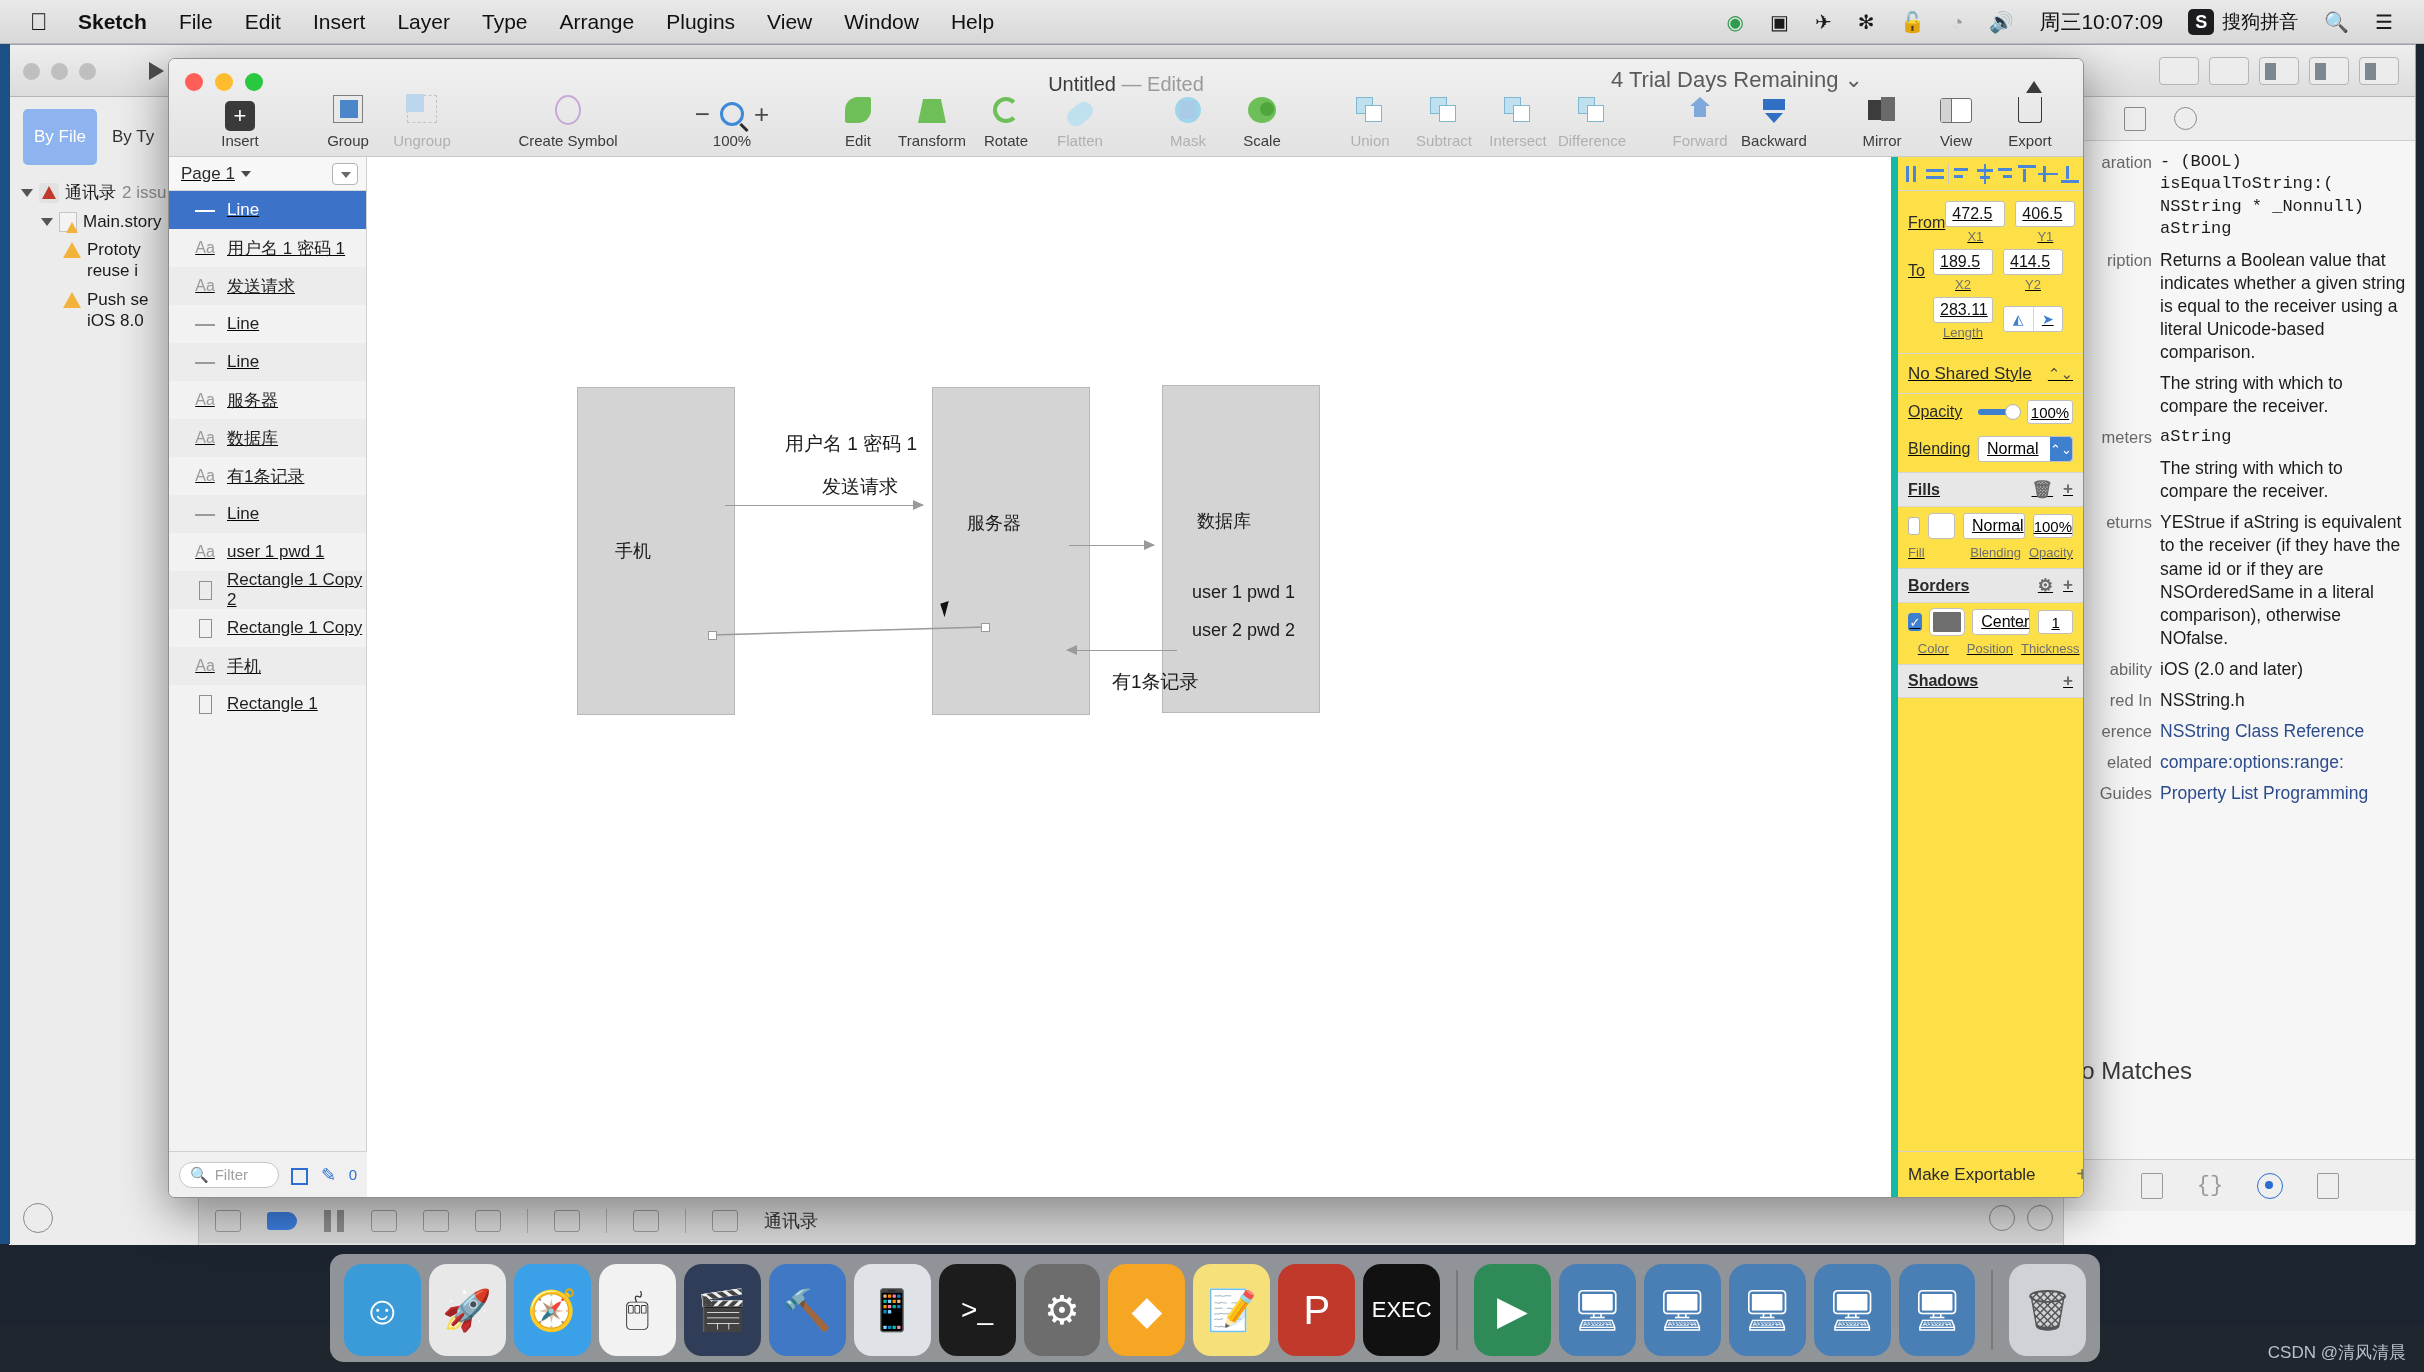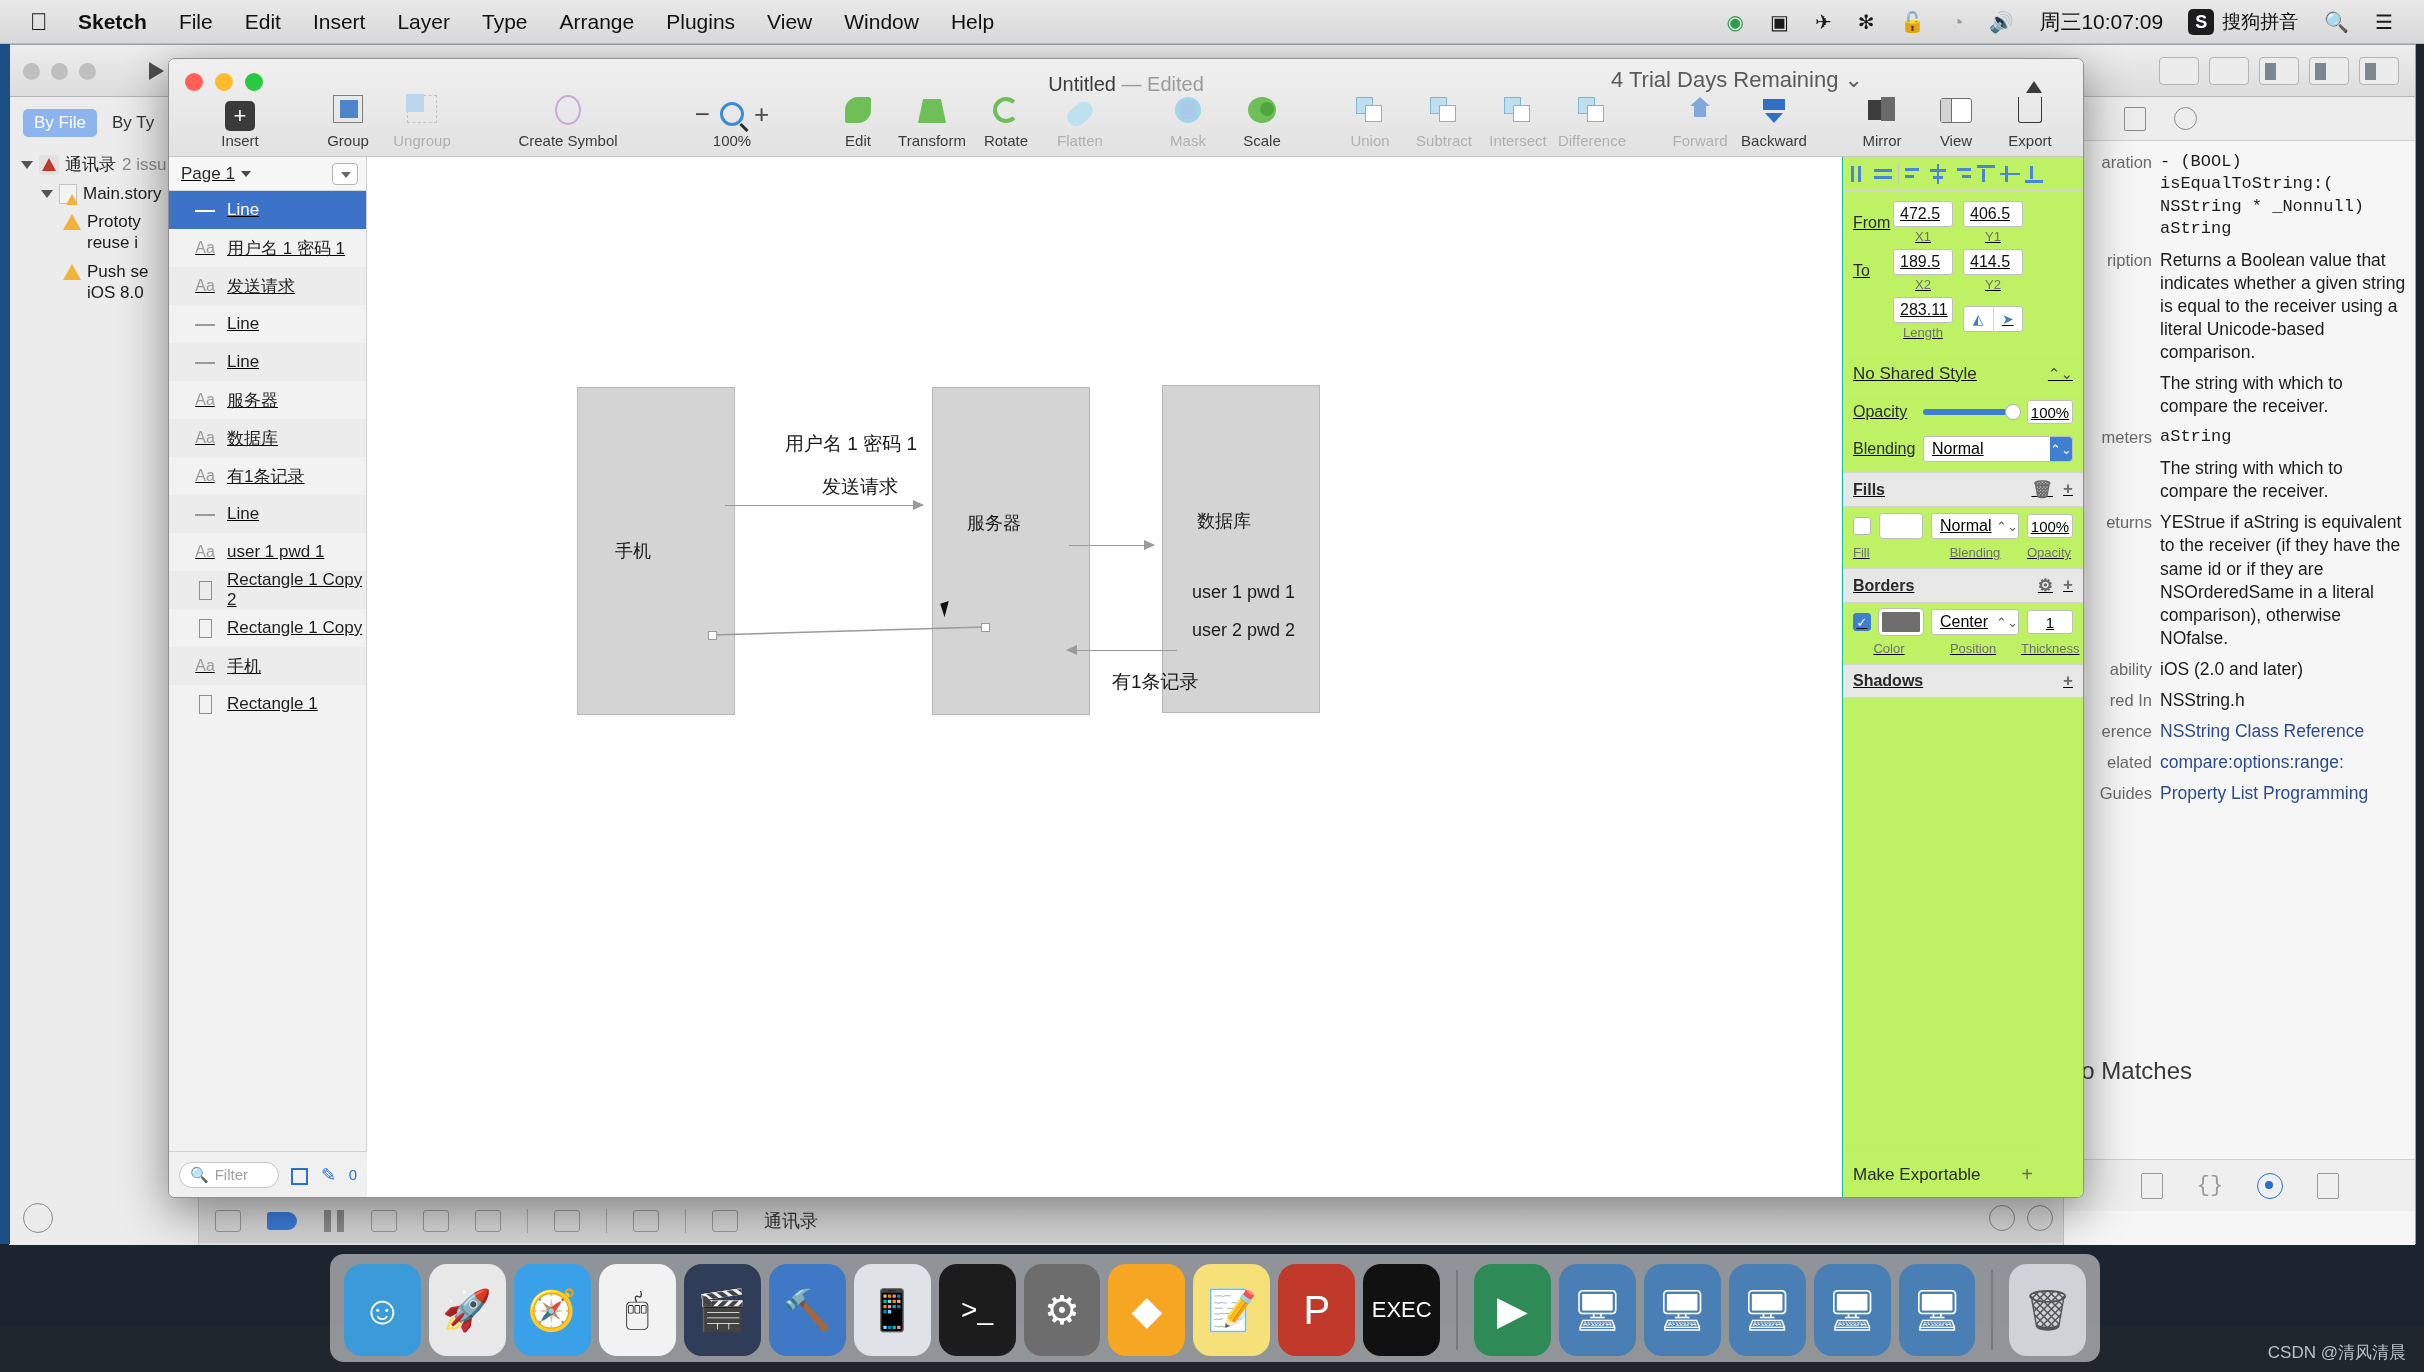--- a/index.html
+++ b/index.html
@@ -56,21 +56,21 @@
   }
   .xc-rt-btns { position:absolute; right:16px; top:12px; display:flex; gap:10px; align-items:center; }
   .xc-btn-box { width:40px; height:28px; border:1px solid #b4b4b4; border-radius:4px; background:#ececec; position:relative; }
   .xc-btn-box.pane:after { content:""; position:absolute; left:5px; top:5px; width:11px; height:17px; background:#7d8790; }
 
   .xc-navbar {
     position:absolute; left:0; top:52px; width:190px; height:1148px;
     background:#ececec; border-right:1px solid #c3c3c3;
   }
   .seg { display:flex; gap:4px; padding:12px 8px 6px 14px; }
-  .seg-btn { font-size:17px; padding:4px 11px; border-radius:5px; color:#333; }
+  .seg-btn { font-size:17px; padding:18px 11px; border-radius:5px; color:#333; }
   .seg-btn.on { background:#8db4ef; color:#fff; }
   .issue-tree { padding: 8px 0 0 8px; }
   .issue-row { display:flex; align-items:flex-start; gap:6px; font-size:17px; color:#1b1b1b; padding:4px 0; line-height:1.22; }
   .tri { width:0;height:0;border-left:7px solid #555;border-top:5px solid transparent;border-bottom:5px solid transparent;margin-top:5px;}
   .tri.open { border-left:6px solid transparent;border-right:6px solid transparent;border-top:8px solid #555; margin-top:6px; }
   .warn-tri {
     width:0;height:0;border-left:9px solid transparent;border-right:9px solid transparent;
     border-bottom:16px solid #f2b23c; margin-top:2px; flex:none;
   }
   .xc-icon-app { width:20px;height:20px;background:#e2e2e2;border-radius:3px;flex:none; position:relative;}
@@ -210,21 +210,21 @@
   }
   .arrow-head-l:before {
     content:""; position:absolute; left:-1px; top:-5px;
     border-right:11px solid #9a9a9a; border-top:5.5px solid transparent; border-bottom:5.5px solid transparent;
   }
   .sel-handle { position:absolute; width:9px;height:9px;background:#fff;border:1px solid #9a9a9a; }
   .cursor-arrow { position:absolute; width:0;height:0; z-index:10;
     border-left:9px solid #111; border-bottom:14px solid transparent; border-right:7px solid transparent; transform:rotate(-18deg);}
 
   
-  .sk-inspect { width:241px; background:#bef264; border-left:1px solid #14b8a6; position:relative; }
+  .sk-inspect { width:192px; background:#fde047; border-left:7px solid #14b8a6; position:relative; }
   .align-bar { height:34px; display:flex; align-items:center; gap:0; padding:0 4px; border-bottom:1px solid #d5d5d5;}
   .al-ico { width:22px;height:22px; margin:0 1px; position:relative;}
   .al-ico i { position:absolute; background:#4a86d8; }
   .insp-rows { padding:10px 10px 8px 10px; border-bottom:1px solid #d5d5d5;}
   .ir { display:flex; align-items:center; margin-bottom:4px; }
   .ir-lbl { width:40px; font-size:16px; color:#2a2a2a; }
   .num-wrap { width:60px; margin-right:10px; text-align:center;}
   .num-in { width:60px; height:26px; background:#fff; border:1px solid #bfbfbf; border-radius:3px; font-size:16px; color:#111; display:flex; align-items:center; padding-left:6px;}
   .num-cap { font-size:13px; color:#6f6f6f; text-align:center; margin-top:1px;}
   .flipbtns { width:60px;height:26px;background:#fff;border:1px solid #bfbfbf;border-radius:3px;display:flex;}

